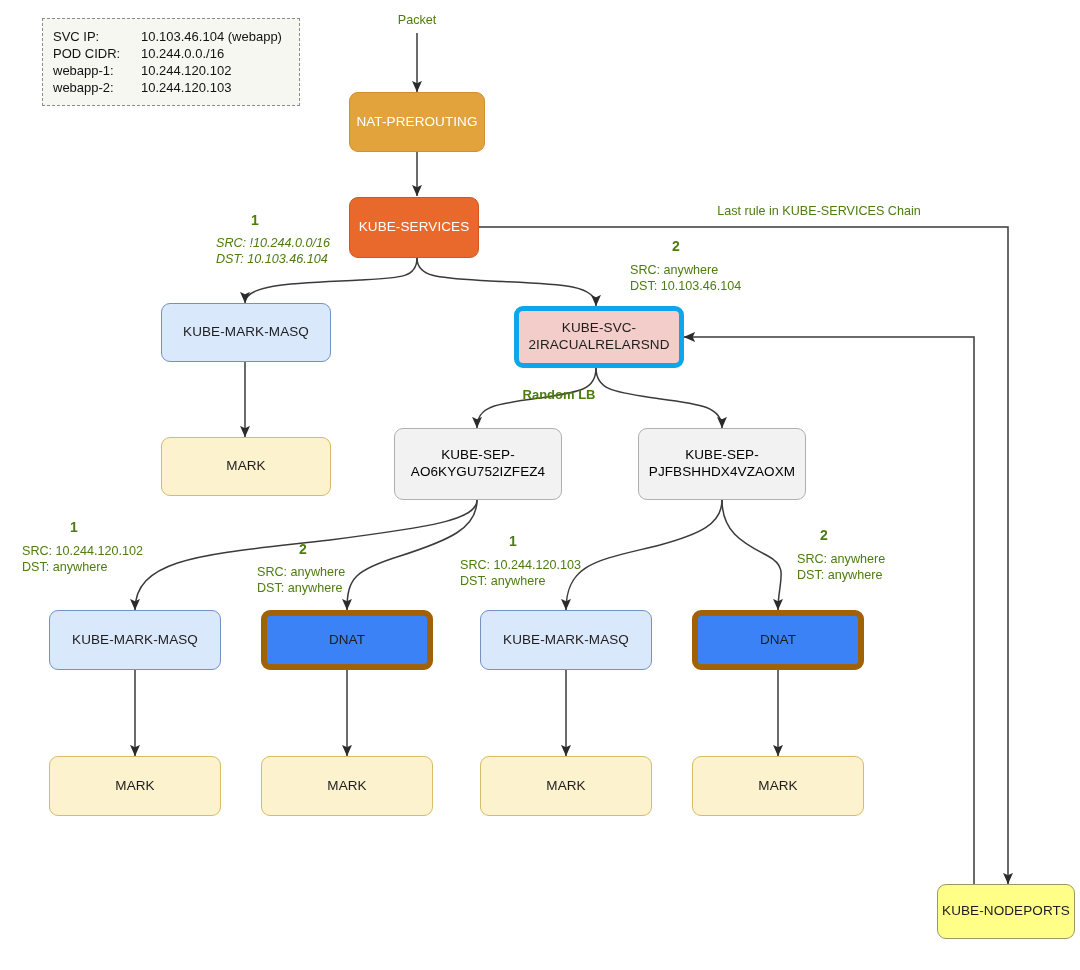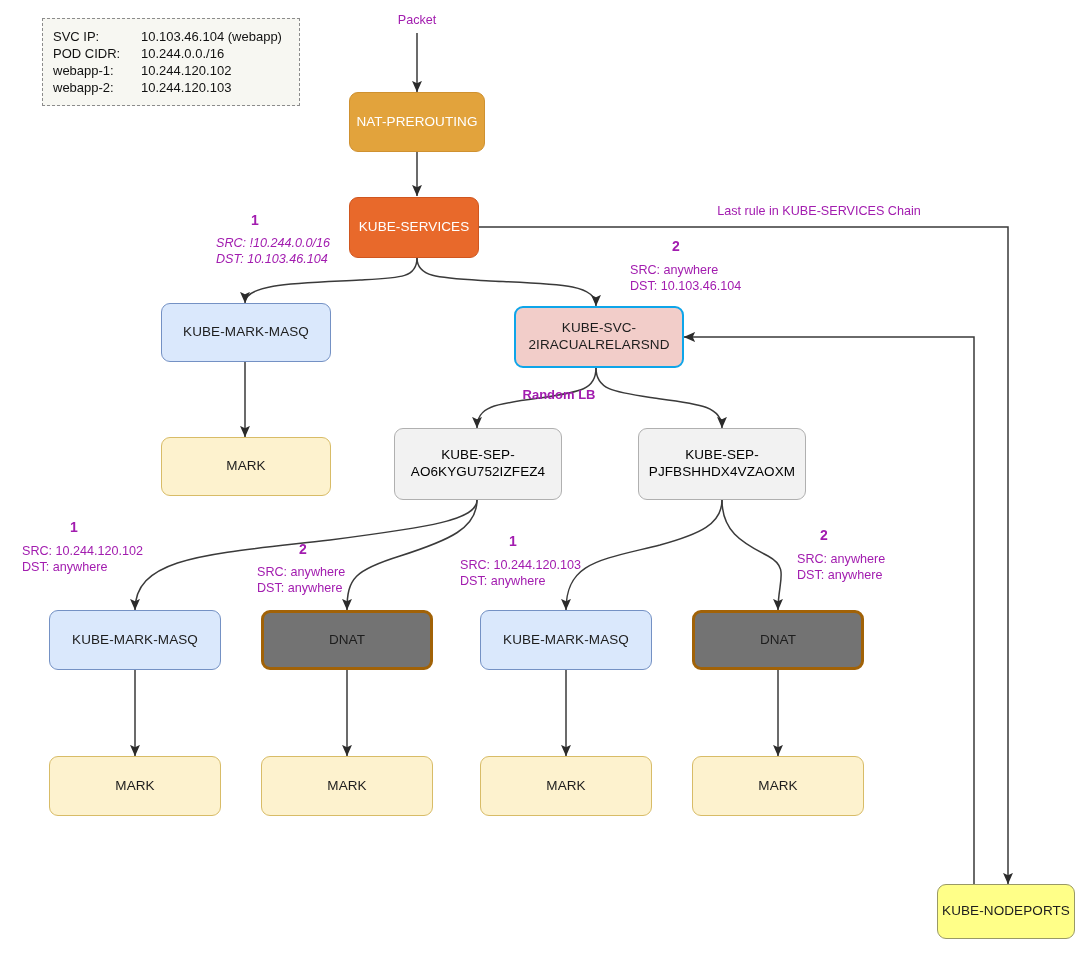--- a/index.html
+++ b/index.html
@@ -46,33 +46,33 @@
     border: 1px solid #d0561f;
     color: #ffffff;
   }
   .node.orange-gold {
     background: #e2a33c;
     border: 1px solid #cf9130;
     color: #ffffff;
   }
   .node.pink {
     background: #f2cdc9;
-    border: 2px solid #0ea5e9;
+    border: 5px solid #0ea5e9;
   }
   .node.blue {
     background: #dae8fc;
     border: 1px solid #7491c4;
   }
   .node.yellow {
     background: #fdf2ce;
     border: 1px solid #d8bc67;
   }
   .node.peach {
-    background: #737373;
-    border: 3px solid #a16207;
+    background: #3b82f6;
+    border: 6px solid #a16207;
   }
   .node.grey {
     background: #f2f2f2;
     border: 1px solid #b0b0b0;
     color: #000000;
   }
   .node.bright-yellow {
     background: #ffff88;
     border: 1px solid #999966;
   }
@@ -92,21 +92,21 @@
     font-size: 13px;
     color: #111;
     line-height: 16px;
     margin-bottom: 1px;
   }
   .legend-key { width: 88px; flex: none; }
   .legend-val { flex: 1; }
   .lbl {
     position: absolute;
     font-size: 12.6px;
-    color: #a21caf;
+    color: #4d7c0f;
     line-height: 16px;
     white-space: pre-line;
   }
   .lbl.num {
     font-weight: bold;
     font-size: 14px;
   }
   .lbl.bold { font-weight: bold; font-size: 13px; }
   .lbl.center { text-align: center; }
 </style>

